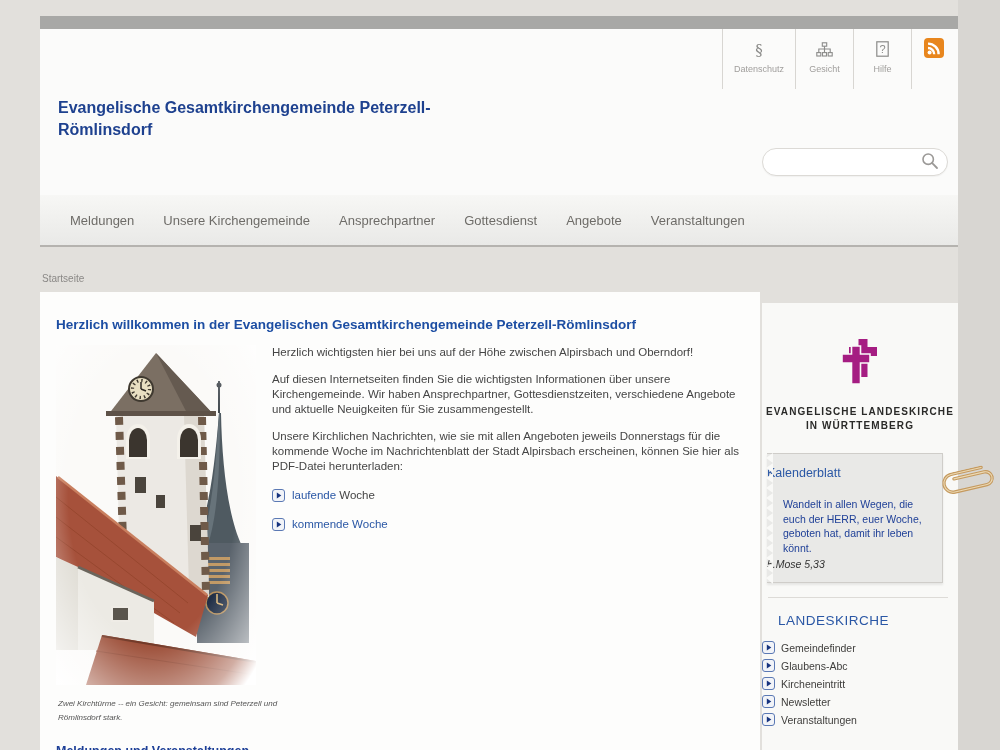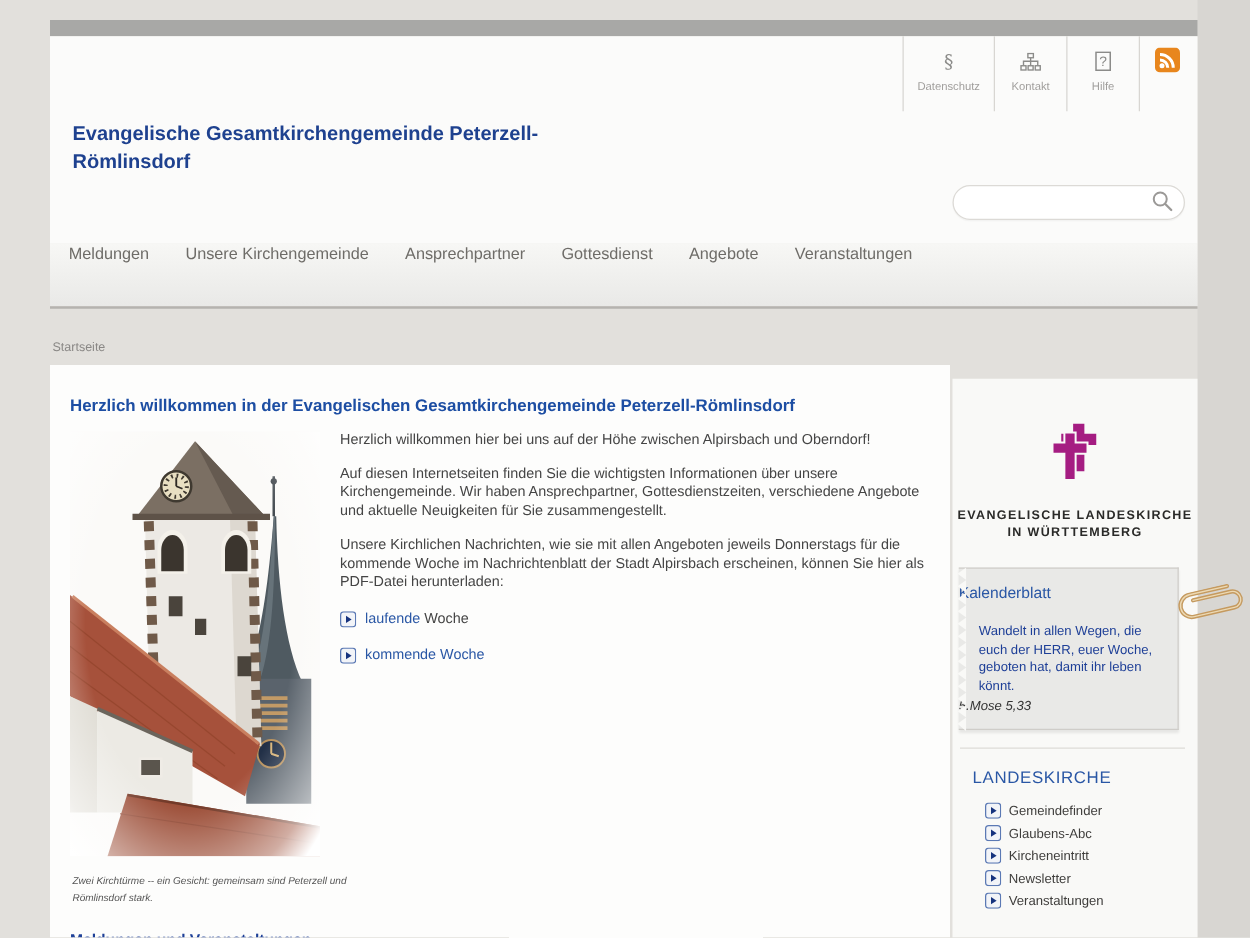--- a/index.html
+++ b/index.html
@@ -33,21 +33,21 @@
     width:186px; height:28px; background:#fff; border:1px solid #dcdad6; border-radius:15px;
     display:flex; align-items:center; padding:0 8px 0 14px; box-shadow:0 1px 1px rgba(0,0,0,0.04);
   }
   .search-pill input { flex:1; border:none; outline:none; background:transparent; font-size:12px; color:#555; min-width:0; }
   .search-btn { background:none; border:none; padding:0; cursor:pointer; display:flex; color:#9b9997; }
 
   
   .navbar {
     height:52px; background:linear-gradient(#f7f7f5,#e9e9e7);
     border-bottom:2px solid #b5b3af;
-    display:flex; align-items:flex-start; padding-left:15px; gap:29px;
+    display:flex; align-items:center; padding-left:30px; gap:29px;
   }
   .navbar a { font-size:13px; color:#6e6c68; text-decoration:none; cursor:pointer; }
 
   
   .breadcrumb { position:absolute; left:42px; top:273px; font-size:10px; color:#8a8886; cursor:pointer; }
 
   
   .main-card {
     position:absolute; left:40px; top:292px; width:720px; height:458px;
     background:#fdfdfc; overflow:hidden; padding:25px 17px 0 16px;
@@ -80,21 +80,21 @@
     box-shadow:0 2px 2px rgba(0,0,0,0.08);
   }
   .zigzag { position:absolute; left:-1px; top:-1px; height:131px; width:7px; }
   .k-title { text-align:left; margin-top:12px; font-size:12.5px; color:#2a57a5; cursor:pointer; }
   .k-quote { margin:17px 12px 0 16px; font-size:10.5px; line-height:14.5px; color:#1e3f97; }
   .k-source { margin:3px 14px 0 0; text-align:left; font-size:10.5px; font-style:italic; color:#333; }
   .paperclip { position:absolute; top:-4px; right:-38px; transform:rotate(77deg); }
 
   .lk-divider { margin:14px 10px 0 6px; border-top:1px solid #dddbd7; }
   .lk-title { margin:15px 0 0 16px; font-size:13.5px; color:#2a57a5; letter-spacing:0.5px; }
-  .lk-links { margin-top:13px; padding-left:26px; }
+  .lk-links { margin-top:13px; }
   .lk-row { display:flex; align-items:center; margin-bottom:5px; cursor:pointer; }
   .lk-row .arrow-box { margin-right:6px; }
   .lk-row span.lbl { font-size:10.5px; color:#3f3e3c; }
 </style>
 </head>
 <body>
 
 <div class="right-shade"></div>
 
 <div class="container">
@@ -115,21 +115,21 @@
       <div class="ut-cell">
         <span class="ut-icon">
           <svg width="17" height="15" viewBox="0 0 17 15">
               <rect x="6.3" y="0.8" width="4.4" height="3.4" fill="none" stroke="currentColor" stroke-width="1.1"></rect>
               <path d="M8.5 4.2 V7 M2.8 10.4 V7 H14.2 V10.4 M8.5 7 V10.4" fill="none" stroke="currentColor" stroke-width="1.1"></path>
               <rect x="0.8" y="10.6" width="4" height="3.4" fill="none" stroke="currentColor" stroke-width="1.1"></rect>
               <rect x="6.5" y="10.6" width="4" height="3.4" fill="none" stroke="currentColor" stroke-width="1.1"></rect>
               <rect x="12.2" y="10.6" width="4" height="3.4" fill="none" stroke="currentColor" stroke-width="1.1"></rect>
             </svg>
         </span>
-        <span class="ut-label">Kontakt</span>
+        <span class="ut-label">Gesicht</span>
       </div>
       <div class="ut-cell">
         <span class="ut-icon">
           <svg width="13" height="16" viewBox="0 0 13 16">
               <rect x="0.8" y="0.8" width="11.4" height="14.4" fill="none" stroke="currentColor" stroke-width="1.2"></rect>
               <text x="6.5" y="12" text-anchor="middle" font-size="11" font-family="Liberation Sans, sans-serif" fill="currentColor">?</text>
             </svg>
         </span>
         <span class="ut-label">Hilfe</span>
       </div>
@@ -235,21 +235,21 @@
 
         <polygon points="46,290 200,316 200,340 30,340" fill="#9a4a33"></polygon>
         <line x1="46" y1="291" x2="200" y2="317" stroke="#6e3422" stroke-width="2"></line>
         <line x1="40" y1="306" x2="200" y2="330" stroke="#8a3f2a" stroke-width="1"></line>
 
         <rect width="200" height="340" fill="url(#vig)"></rect>
       </svg>
     </div>
 
     <div class="text-col">
-      <p>Herzlich willkommen hier bei uns auf der Höhe zwischen Alpirsbach und Oberndorf!</p>
+      <p>Herzlich wichtigsten hier bei uns auf der Höhe zwischen Alpirsbach und Oberndorf!</p>
       <p>Auf diesen Internetseiten finden Sie die wichtigsten Informationen über unsere Kirchengemeinde. Wir haben Ansprechpartner, Gottesdienstzeiten, verschiedene Angebote und aktuelle Neuigkeiten für Sie zusammengestellt.</p>
       <p>Unsere Kirchlichen Nachrichten, wie sie mit allen Angeboten jeweils Donnerstags für die kommende Woche im Nachrichtenblatt der Stadt Alpirsbach erscheinen, können Sie hier als PDF-Datei herunterladen:</p>
 
       <div class="dl-row">
         <span class="arrow-box">
           <svg width="13" height="13" viewBox="0 0 13 13">
               <rect x="0.5" y="0.5" width="12" height="12" rx="2.5" fill="#f2f4f8" stroke="#5b79b4"></rect>
               <path d="M4.8 3.6 L9.3 6.5 L4.8 9.4 Z" fill="#16337e"></path>
             </svg>
         </span>

